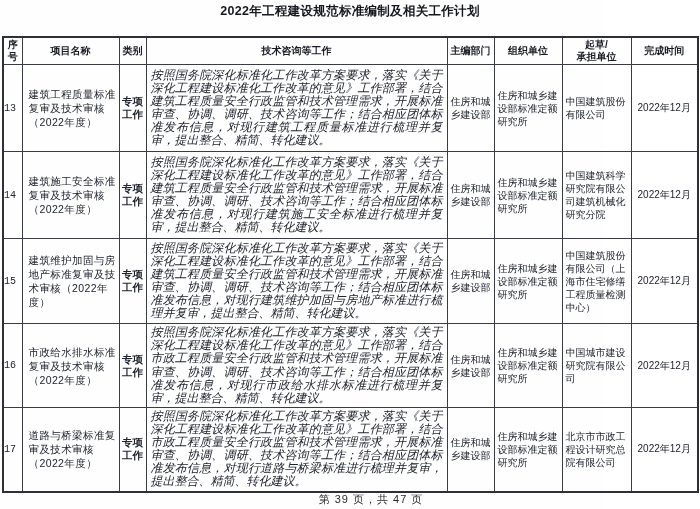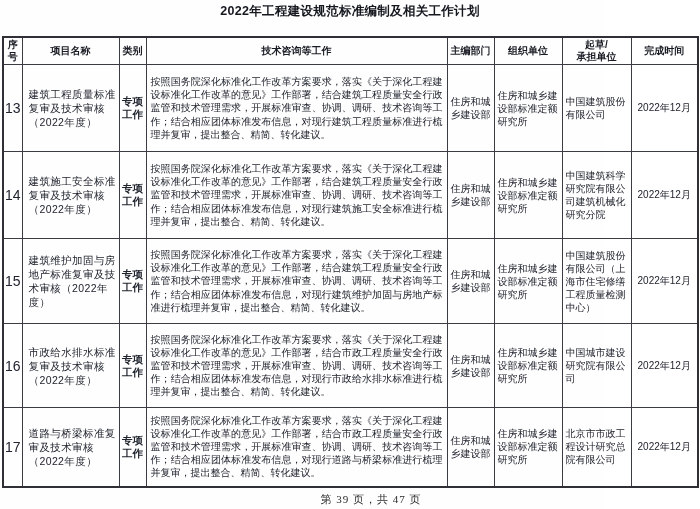--- a/index.html
+++ b/index.html
@@ -27,40 +27,40 @@
   th {
     font-size: 10px; font-weight: bold; text-align: center;
     color: #191c24; line-height: 12px; padding: 1px;
   }
   tr.hdr { height: 27px; }
   tr.r13 { height: 87px; }
   tr.r14 { height: 87px; }
   tr.r15 { height: 85px; }
   tr.r16 { height: 84px; }
   tr.r17 { height: 79px; }
-  td.c-no { text-align: center; font-size: 14px; }
+  td.c-no { font-size: 10px; font-family: Liberation Mono, monospace; }
   td.c-name {
     font-size: 10.5px; text-align: left; padding: 2px 2px 2px 6px;
     line-height: 14px; letter-spacing: 0.4px;
   }
   td.c-cat { font-size: 10.5px; text-align: center; line-height: 13px; padding: 1px; font-weight: bold; }
   td.c-scope {
-    font-size: 10px; text-align: justify; line-height: 13.1px;
-    padding: 2px 4px; letter-spacing: 0;
+    font-size: 12px; text-align: justify; line-height: 13.1px;
+    padding: 2px 4px; letter-spacing: 0; font-style: italic;
   }
   td.c-mid { font-size: 10px; text-align: left; line-height: 13px; padding: 2px 2px 2px 3px; }
   td.c-time { font-size: 10px; text-align: center; line-height: 12px; padding: 1px; }
   .pre { white-space: pre-line; }
   .footer {
     position: absolute; top: 489px; left: 0; width: 700px;
     text-align: center;
   }
   .footer span {
     display: inline-block; margin-left: 42px;
-    font-family: Liberation Serif, serif;
+    font-family: Liberation Sans, sans-serif;
     font-size: 11px; color: #2b2b2b; letter-spacing: 1px;
   }
 </style>
 </head>
 <body>
 
 <div class="page">
 
   <div class="title">2022年工程建设规范标准编制及相关工作计划</div>
 

